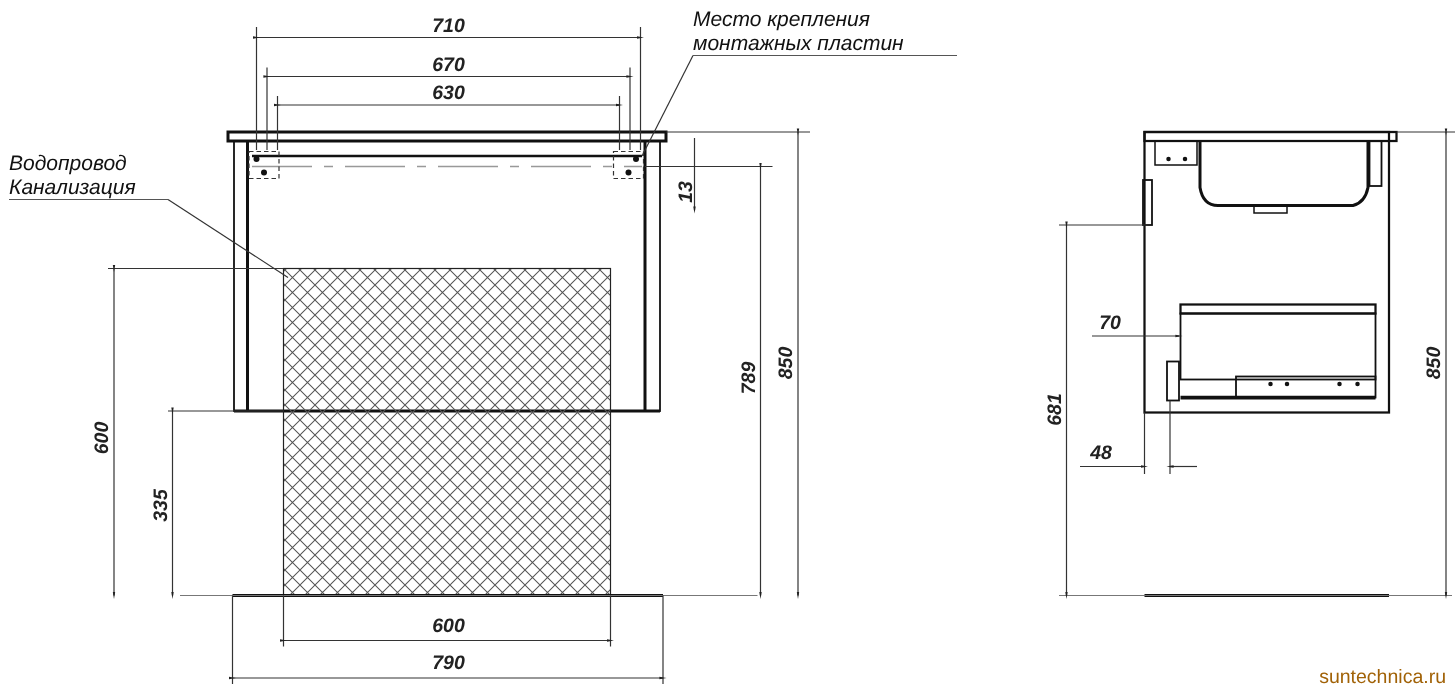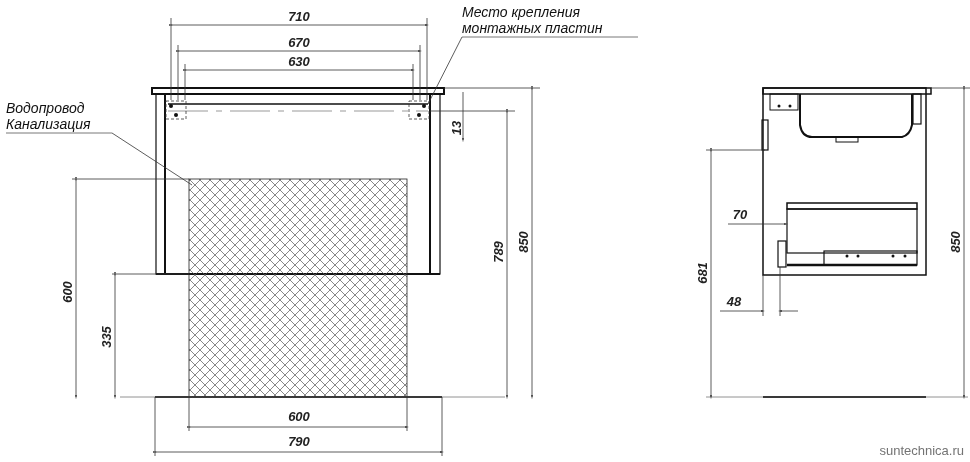--- a/index.html
+++ b/index.html
@@ -2,21 +2,21 @@
 <html><head>
 <meta charset="utf-8">
 <style>
   html, body { margin: 0; padding: 0; background: #ffffff; }
   body { width: 970px; height: 462px; position: relative; overflow: hidden;
          font-family: "Liberation Sans", sans-serif; }
   #drawing { position: absolute; left: 0; top: 0; width: 970px; height: 462px; }
   .dim-text { font-family: "Liberation Sans", sans-serif; font-style: italic; font-weight: bold; font-size: 13px; fill: #222; }
   .note-text { font-family: "Liberation Sans", sans-serif; font-style: italic; font-size: 14px; fill: #111; }
   .wm { position: absolute; right: 6px; bottom: 4px; font-family: "Liberation Sans", sans-serif;
-        font-size: 13px; color: #737373; }
+        font-size: 13px; color: #a16207; }
 </style>
 </head>
 <body>
 
 <svg id="drawing" viewBox="0 0 970 462" xmlns="http://www.w3.org/2000/svg">
   <defs>
     <pattern id="hatch" patternUnits="userSpaceOnUse" width="10" height="10">
       <path d="M0,0 L10,10 M10,0 L0,10" stroke="#555" stroke-width="0.7"></path>
     </pattern>
     <marker id="arr" markerWidth="6" markerHeight="6" refX="3" refY="3" orient="auto">

